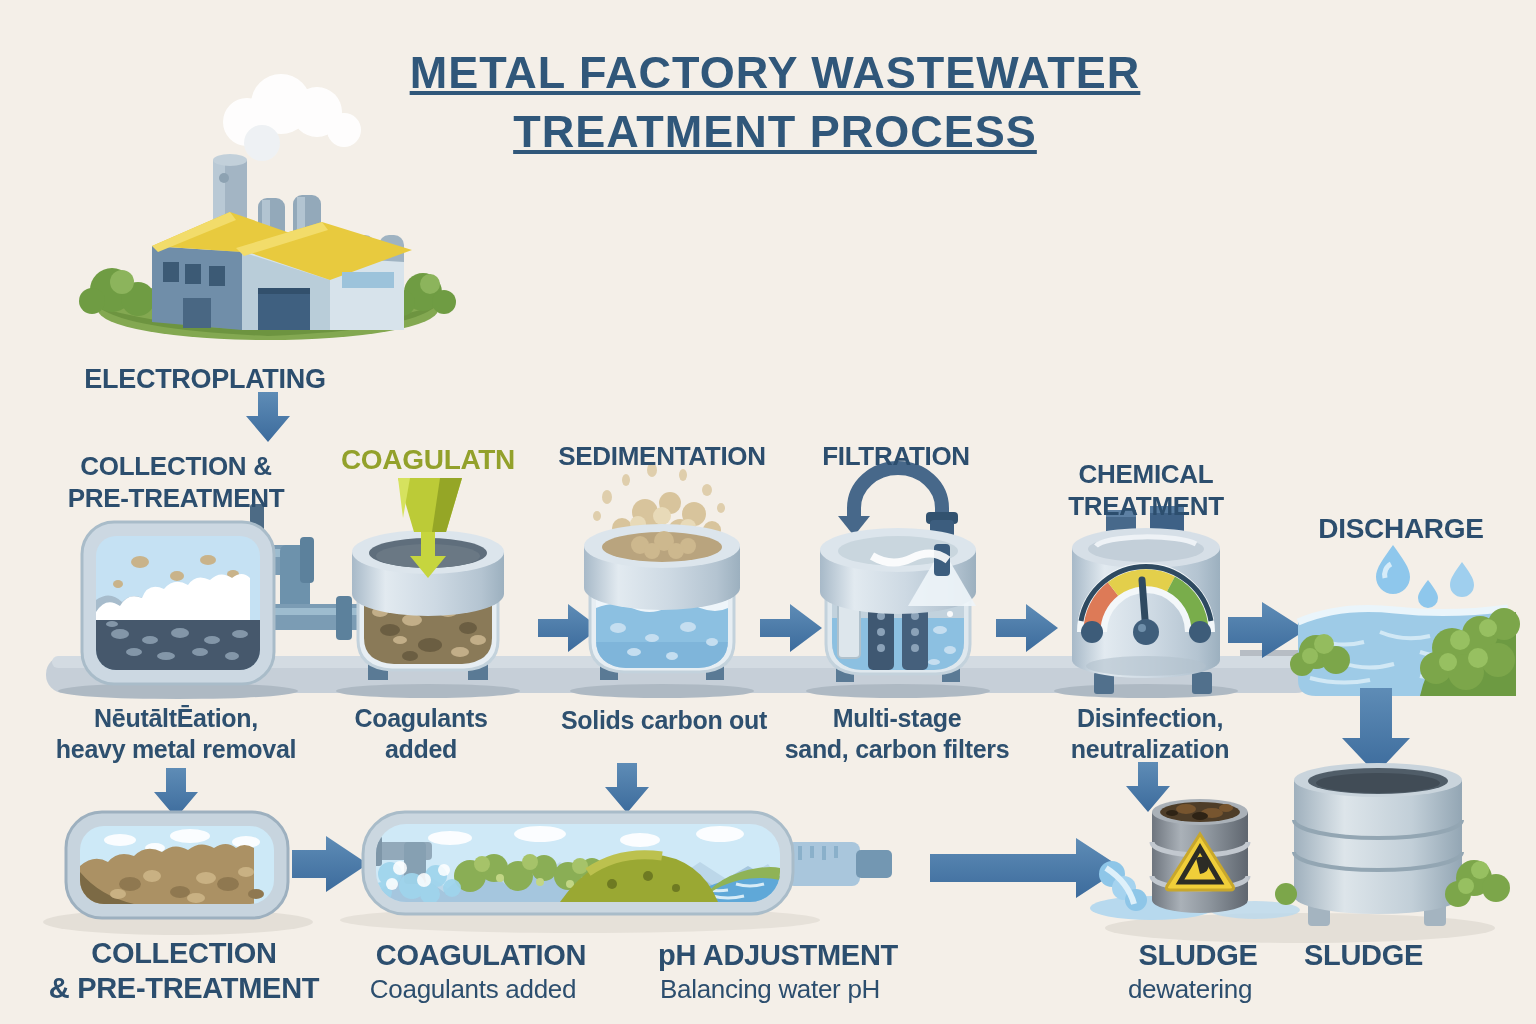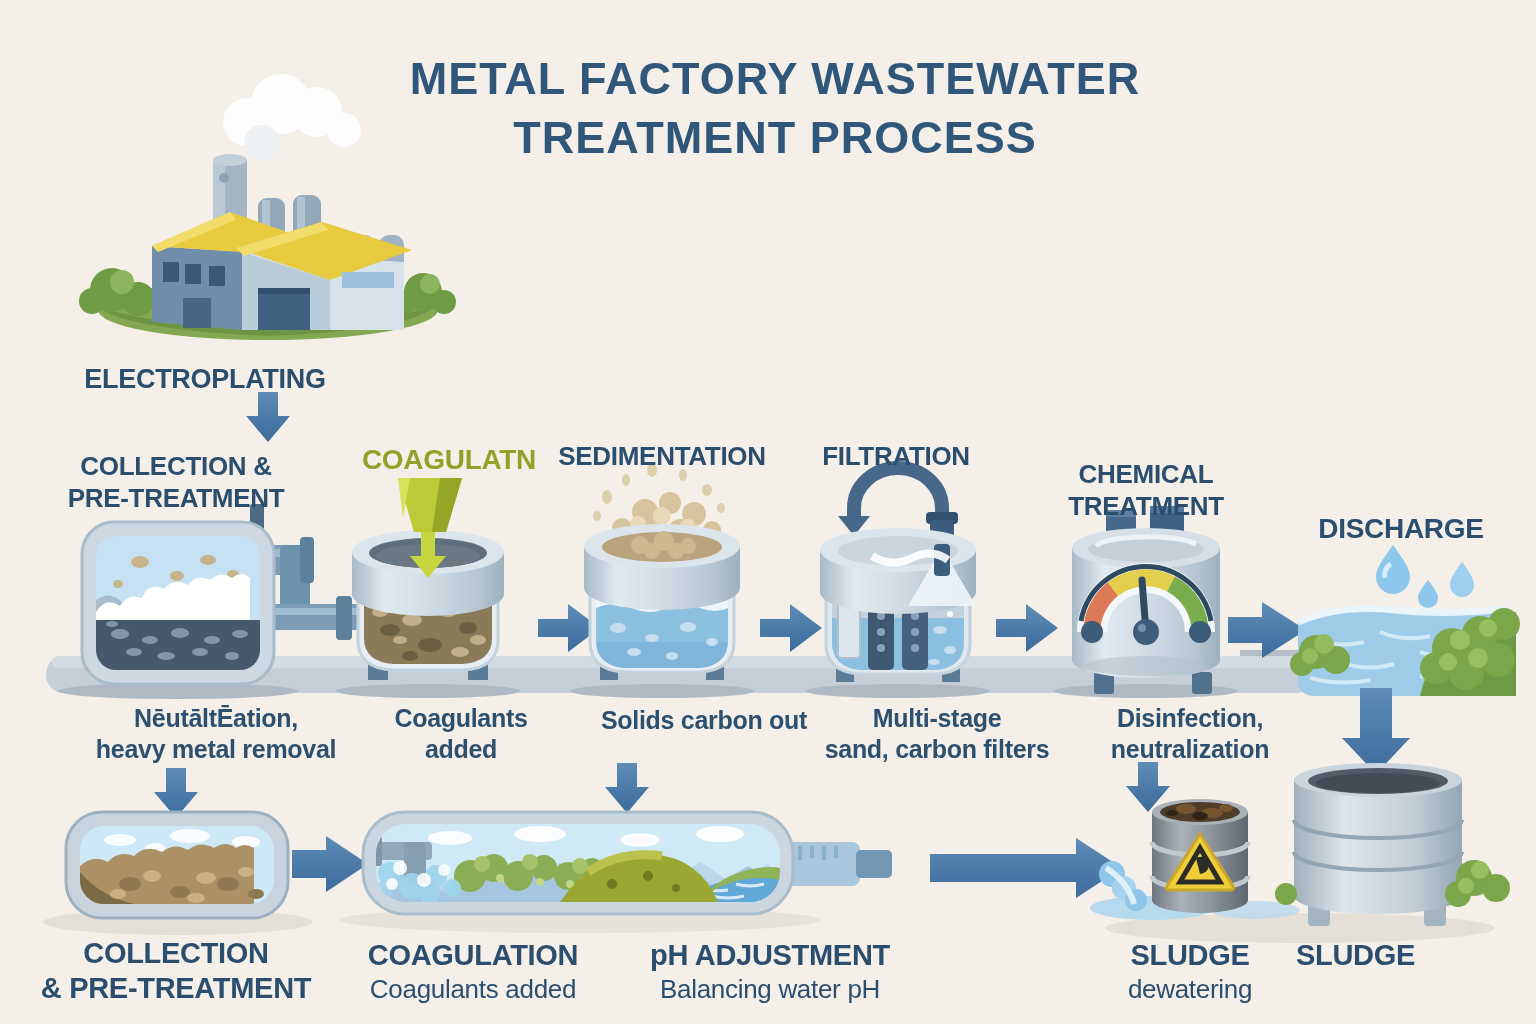--- a/index.html
+++ b/index.html
@@ -4,22 +4,22 @@
 <style>
   * { margin:0; padding:0; box-sizing:border-box; }
   html,body { width:1536px; height:1024px; background:#f4efe8; font-family:"Liberation Sans",sans-serif; }
   .canvas { position:relative; width:1536px; height:1024px; background:#f4efe8; overflow:hidden; }
   svg.scene { position:absolute; left:0; top:0; width:1536px; height:1024px; }
   .txt { position:absolute; color:#2c4e6e; white-space:pre-line; text-align:center;
          transform:translateX(-50%); line-height:1.22; }
   .title { font-size:45px; font-weight:bold; color:#30577a; letter-spacing:1px; line-height:1.3; }
   .stage-label { font-size:26px; font-weight:bold; letter-spacing:-0.3px; }
   .olive { color:#93a12b; }
-  .caption { font-size:25px; font-weight:600; color:#2e506f; letter-spacing:-0.3px;margin-left:40px; }
-  .b-label { font-size:29px; font-weight:bold; letter-spacing:-0.3px; }
+  .caption { font-size:25px; font-weight:600; color:#2e506f; letter-spacing:-0.3px; }
+  .b-label { font-size:29px; font-weight:bold; letter-spacing:-0.3px;margin-left:8px; }
   .b-caption { font-size:26px; font-weight:500; letter-spacing:-0.3px; }
   .align-left { transform:none; text-align:left; }
 </style>
 </head>
 <body>
 
 <div class="canvas">
 
 <svg class="scene" viewBox="0 0 1536 1024" xmlns="http://www.w3.org/2000/svg">
 <defs>
@@ -551,28 +551,28 @@
           <circle cx="1458" cy="894" r="13"></circle>
           <circle cx="1286" cy="894" r="11"></circle>
   </g>
   <g fill="#97c061">
           <circle cx="1480" cy="870" r="9"></circle>
           <circle cx="1466" cy="886" r="8"></circle>
         </g>
 </g>
 </svg>
 
-<div class="txt title" style="left:775px; top:50px;">METAL FACTORY WASTEWATER
+<div class="txt title" style="left:775px; top:44px;text-decoration:underline;">METAL FACTORY WASTEWATER
 TREATMENT PROCESS</div>
 
 <div class="txt stage-label" style="left:205px; top:363px; font-size:27px;">ELECTROPLATING</div>
 
 <div class="txt stage-label" style="left:176px; top:451px;">COLLECTION &amp;
 PRE-TREATMENT</div>
-<div class="txt stage-label olive" style="left:428px; top:443px; font-size:28px;margin-left:21px;">COAGULATN</div>
+<div class="txt stage-label olive" style="left:428px; top:443px; font-size:28px;">COAGULATN</div>
 <div class="txt stage-label" style="left:662px; top:441px;">SEDIMENTATION</div>
 <div class="txt stage-label" style="left:896px; top:441px;">FILTRATION</div>
 <div class="txt stage-label" style="left:1146px; top:459px;">CHEMICAL
 TREATMENT</div>
 <div class="txt stage-label" style="left:1401px; top:512px; font-size:28px;">DISCHARGE</div>
 
 <div class="txt caption" style="left:176px; top:703px;">NēutāltĒation,
 heavy metal removal</div>
 <div class="txt caption" style="left:421px; top:703px;">Coagulants
 added</div>

